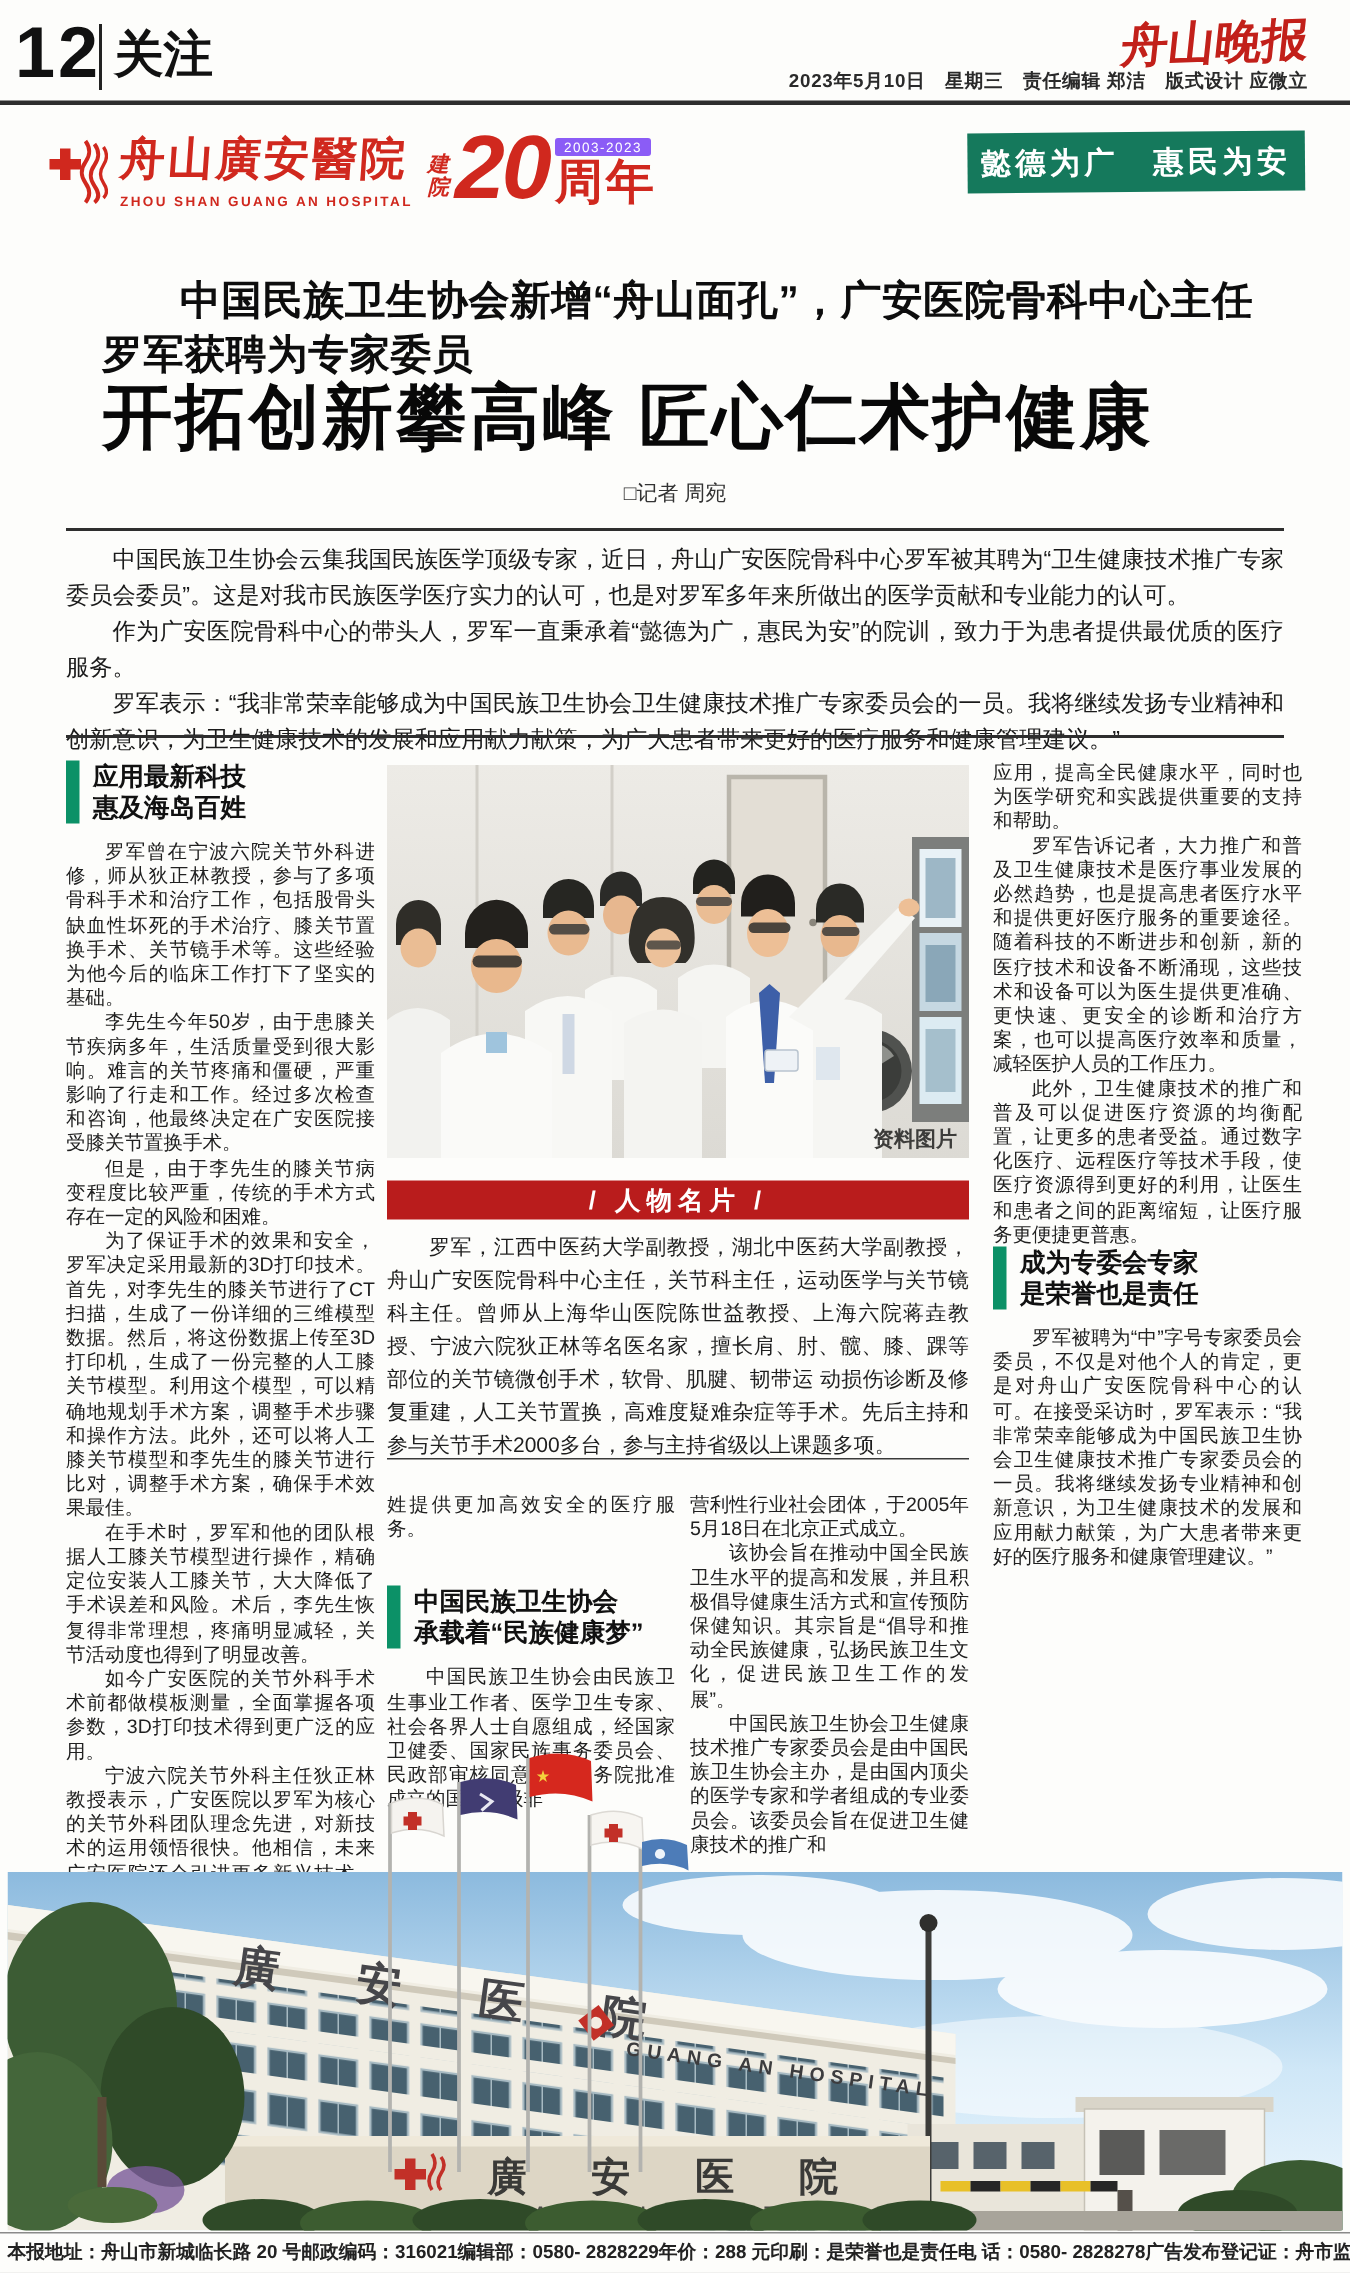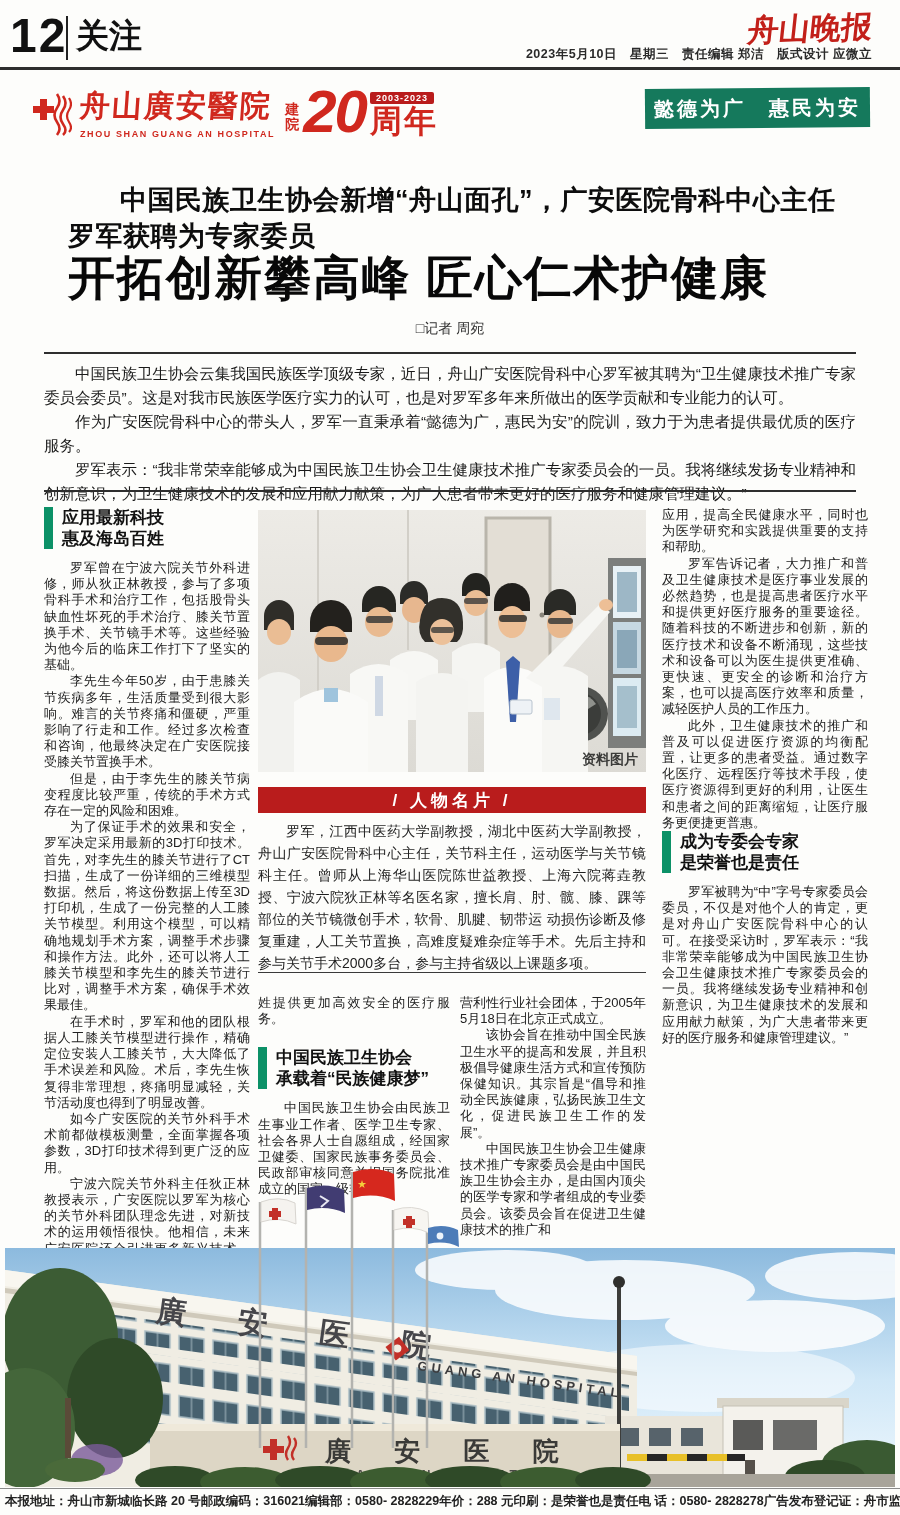--- a/index.html
+++ b/index.html
@@ -11,24 +11,24 @@
   .mast-div{left:66px;top:16px;width:2px;height:44px;background:#222;}
   .section-name{left:76px;top:14px;font-size:33px;font-weight:900;color:#111;}
   .paper-name{right:28px;top:8px;font-size:31px;font-weight:700;color:#c2201a;
               font-family:"DejaVu Serif","Liberation Serif",serif;transform:skewX(-8deg) rotate(-2deg);}
   .dateline{right:28px;top:46px;font-size:12.5px;font-weight:700;color:#2a2a2a;letter-spacing:.5px;}
   .rule{background:#2e2e2e;}
   
   .hosp-name{font-size:30px;font-weight:700;color:#d0281e;font-family:"DejaVu Serif","Liberation Serif",serif;letter-spacing:2px;transform:skewX(-4deg);}
   .hosp-en{font-size:9px;font-weight:700;color:#d0281e;letter-spacing:1.6px;margin-top:2px;}
   .anniv{display:flex;align-items:flex-end;}
-  .jy{font-size:14px;font-weight:900;color:#d0281e;width:16px;line-height:15px;margin:0 2px 6px 10px;}
+  .jy{font-size:14px;font-weight:900;color:#d0281e;width:16px;line-height:15px;margin:0 2px 6px 10px;font-style:italic;}
   .n20{font-size:60px;font-weight:900;color:#d0281e;font-style:italic;line-height:52px;letter-spacing:-2px;}
   .zn-wrap{display:flex;flex-direction:column;align-items:flex-start;margin-left:4px;}
-  .years{background:#b91c1c;color:#fff;font-size:9px;font-weight:700;padding:1px 6px;border-radius:2px;letter-spacing:1px;}
+  .years{background:#8b5cf6;color:#fff;font-size:9px;font-weight:400;padding:1px 6px;border-radius:2px;letter-spacing:1px;}
   .zn{font-size:32px;font-weight:900;color:#d0281e;line-height:34px;letter-spacing:2px;}
   .motto{left:645px;top:88px;width:225px;height:40px;background:#15795c;color:#fff;
          display:flex;align-items:center;justify-content:center;font-size:20px;font-weight:700;
          letter-spacing:3px;font-family:"DejaVu Serif","Liberation Serif",serif;transform:rotate(-.5deg);}
   
   .kicker{left:68px;top:182px;width:772px;font-size:27px;font-weight:800;line-height:36px;
           text-indent:52px;color:#0d0d0d;letter-spacing:.5px;}
   .mainhead{left:68px;top:247px;width:790px;font-size:47px;font-weight:900;letter-spacing:2px;color:#080808;}
   .byline{left:0;top:320px;width:900px;text-align:center;font-size:14px;color:#333;}
   
@@ -207,21 +207,21 @@
     </g>
     <text x="380" y="254" text-anchor="end" font-size="14" font-weight="700" fill="#3c3c3a">资料图片</text>
   </svg>
 
   <div class="abs profile-bar">/ 人物名片 /</div>
   <div class="abs profile-text">罗军，江西中医药大学副教授，湖北中医药大学副教授，舟山广安医院骨科中心主任，关节科主任，运动医学与关节镜科主任。曾师从上海华山医院陈世益教授、上海六院蒋垚教授、宁波六院狄正林等名医名家，擅长肩、肘、髋、膝、踝等部位的关节镜微创手术，软骨、肌腱、韧带运 动损伤诊断及修复重建，人工关节置换，高难度疑难杂症等手术。先后主持和参与关节手术2000多台，参与主持省级以上课题多项。</div>
   <div class="abs profile-rule"></div>
 
   <div class="col" style="left:258px;top:995px;width:192px;">
     <p>姓提供更加高效安全的医疗服务。</p>
-    <div class="sec-head" style="margin-top:20px;">
+    <div class="sec-head" style="margin-top:30px;">
       <div class="sec-bar"></div>
       <div class="sec-lines">
         <div>中国民族卫生协会</div>
         <div>承载着“民族健康梦”</div>
       </div>
     </div>
     <p class="ind">中国民族卫生协会由民族卫生事业工作者、医学卫生专家、社会各界人士自愿组成，经国家卫健委、国家民族事务委员会、民政部审核同意并报国务院批准成立的国家一级非</p>
   </div>
   <div class="col" style="left:460px;top:995px;width:186px;">
     <p>营利性行业社会团体，于2005年5月18日在北京正式成立。</p>

